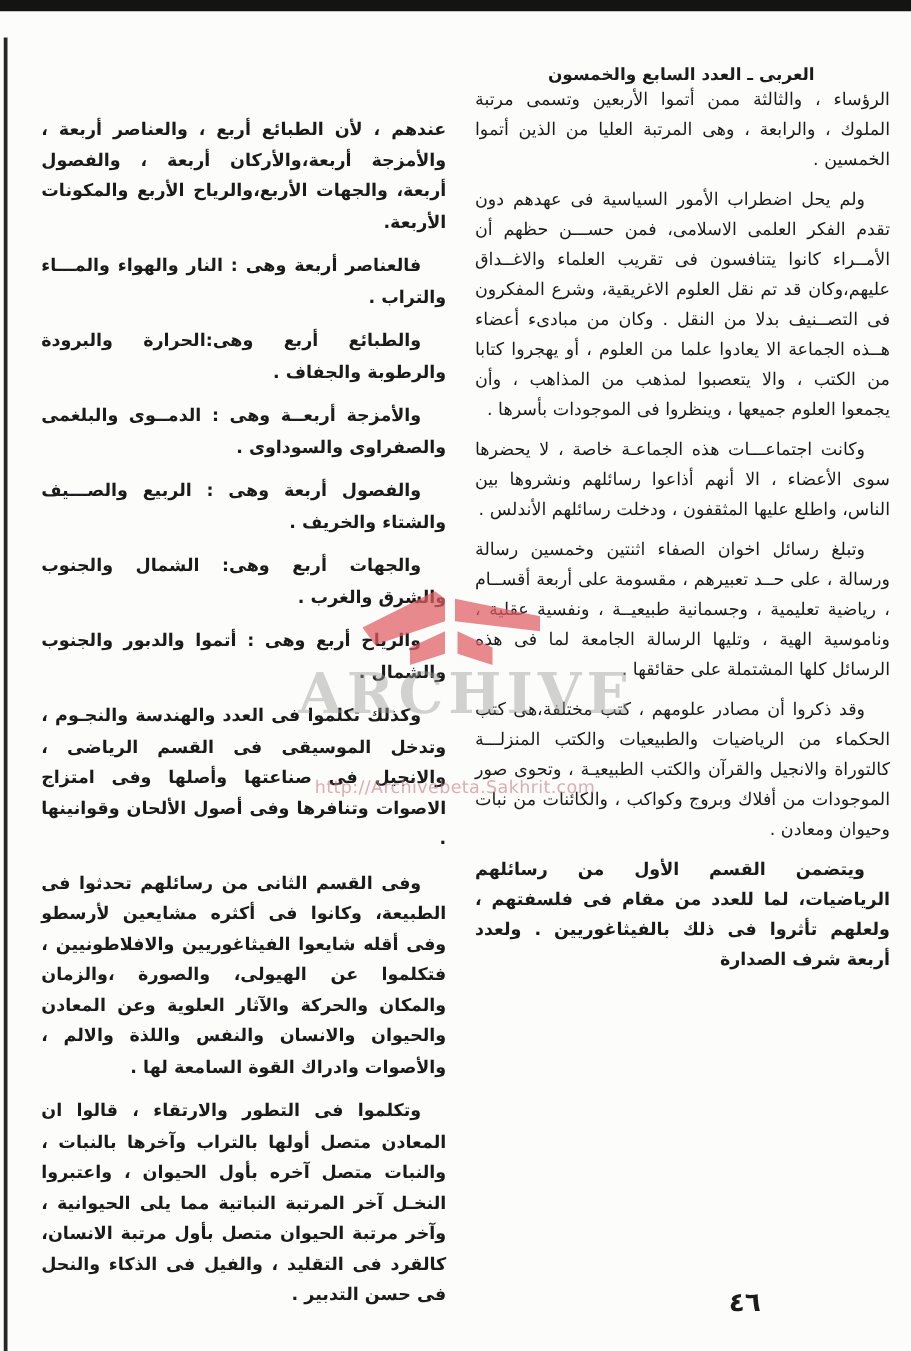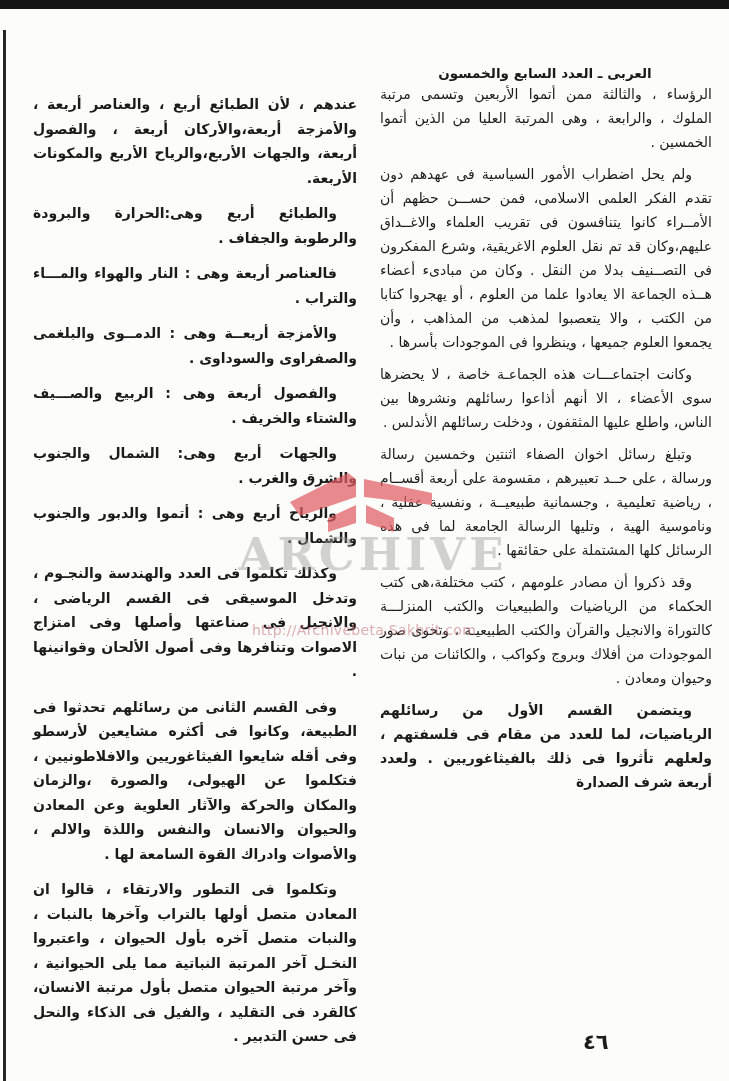--- a/index.html
+++ b/index.html
@@ -14,36 +14,36 @@
   }
   .scan-border-top{
     position:absolute;left:0;top:0;width:729px;height:9px;
     background:#141414;
   }
   .scan-border-left{
     position:absolute;left:3px;top:30px;width:3px;height:1051px;
     background:#262626;
   }
   .header{
-    position:absolute;top:65px;right:17px;width:334px;
+    position:absolute;top:52px;right:17px;width:334px;
     text-align:center;
     font-size:13.5px;font-weight:700;
     direction:rtl;
     letter-spacing:.2px;
   }
   .col{
     position:absolute;
     direction:rtl;
     text-align:justify;
     font-size:14px;
     line-height:24px;
   }
   .col p{margin:0 0 8px;text-indent:20px;}
   .col [data-bind-list] p:first-child{text-indent:0;}
-  .col-right{top:82px;right:17px;width:332px;}
+  .col-right{top:68px;right:17px;width:332px;}
   .col-left{top:92px;left:33px;width:324px;font-weight:700;line-height:24.5px;}
   .col-left p{margin:0 0 11px;}
   .bold-para{font-weight:700;}
   .page-number{
     position:absolute;left:583px;top:1030px;
     font-size:21px;font-weight:700;
   }
   .watermark{
     position:absolute;left:0;top:0;width:729px;height:1081px;
     pointer-events:none;
@@ -86,22 +86,22 @@
         <p>وكانت اجتماعـــات هذه الجماعـة خاصة ، لا يحضرها سوى الأعضاء ، الا أنهم أذاعوا رسائلهم ونشروها بين الناس، واطلع عليها المثقفون ، ودخلت رسائلهم الأندلس .</p>
         <p>وتبلغ رسائل اخوان الصفاء اثنتين وخمسين رسالة ورسالة ، على حــد تعبيرهم ، مقسومة على أربعة أقســام ، رياضية تعليمية ، وجسمانية طبيعيــة ، ونفسية عقلية ، وناموسية الهية ، وتليها الرسالة الجامعة لما فى هذه الرسائل كلها المشتملة على حقائقها .</p>
         <p>وقد ذكروا أن مصادر علومهم ، كتب مختلفة،هى كتب الحكماء من الرياضيات والطبيعيات والكتب المنزلـــة كالتوراة والانجيل والقرآن والكتب الطبيعيـة ، وتحوى صور الموجودات من أفلاك وبروج وكواكب ، والكائنات من نبات وحيوان ومعادن .</p>
       </div>
     <p class="bold-para" data-bind="right_column.bold_paragraph">ويتضمن القسم الأول من رسائلهم الرياضيات، لما للعدد من مقام فى فلسفتهم ، ولعلهم تأثروا فى ذلك بالفيثاغوريين . ولعدد أربعة شرف الصدارة</p>
   </div>
 
   <div class="col col-left" lang="ar">
     <div data-bind-list="left_column.paragraphs">
         <p>عندهم ، لأن الطبائع أربع ، والعناصر أربعة ، والأمزجة أربعة،والأركان أربعة ، والفصول أربعة، والجهات الأربع،والرياح الأربع والمكونات الأربعة.</p>
+        <p>فالعناصر أربعة وهى : النار والهواء والمـــاء والتراب .</p>
         <p>والطبائع أربع وهى:الحرارة والبرودة والرطوبة والجفاف .</p>
-        <p>فالعناصر أربعة وهى : النار والهواء والمـــاء والتراب .</p>
         <p>والأمزجة أربعــة وهى : الدمــوى والبلغمى والصفراوى والسوداوى .</p>
         <p>والفصول أربعة وهى : الربيع والصـــيف والشتاء والخريف .</p>
         <p>والجهات أربع وهى: الشمال والجنوب والشرق والغرب .</p>
         <p>والرياح أربع وهى : أتموا والدبور والجنوب والشمال .</p>
         <p>وكذلك تكلموا فى العدد والهندسة والنجـوم ، وتدخل الموسيقى فى القسم الرياضى ، والانجيل فى صناعتها وأصلها وفى امتزاج الاصوات وتنافرها وفى أصول الألحان وقوانينها .</p>
         <p>وفى القسم الثانى من رسائلهم تحدثوا فى الطبيعة، وكانوا فى أكثره مشايعين لأرسطو وفى أقله شايعوا الفيثاغوريين والافلاطونيين ، فتكلموا عن الهيولى، والصورة ،والزمان والمكان والحركة والآثار العلوية وعن المعادن والحيوان والانسان والنفس واللذة والالم ، والأصوات وادراك القوة السامعة لها .</p>
         <p>وتكلموا فى التطور والارتقاء ، قالوا ان المعادن متصل أولها بالتراب وآخرها بالنبات ، والنبات متصل آخره بأول الحيوان ، واعتبروا النخـل آخر المرتبة النباتية مما يلى الحيوانية ، وآخر مرتبة الحيوان متصل بأول مرتبة الانسان، كالقرد فى التقليد ، والفيل فى الذكاء والنحل فى حسن التدبير .</p>
       </div>
   </div>
 

